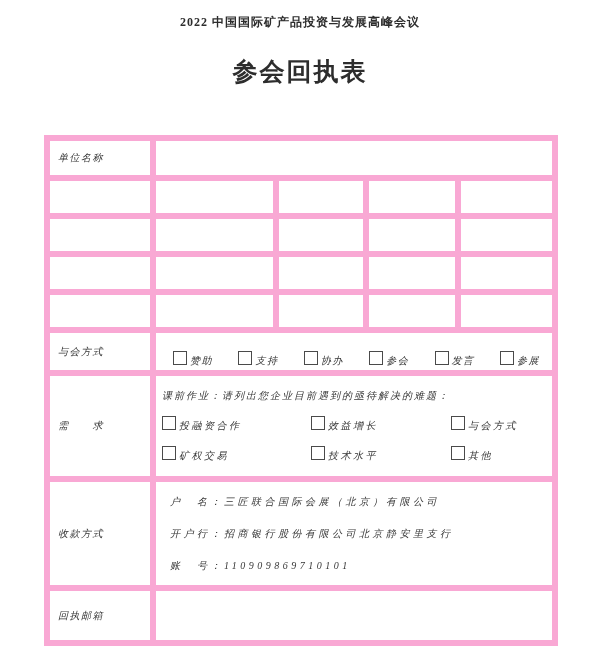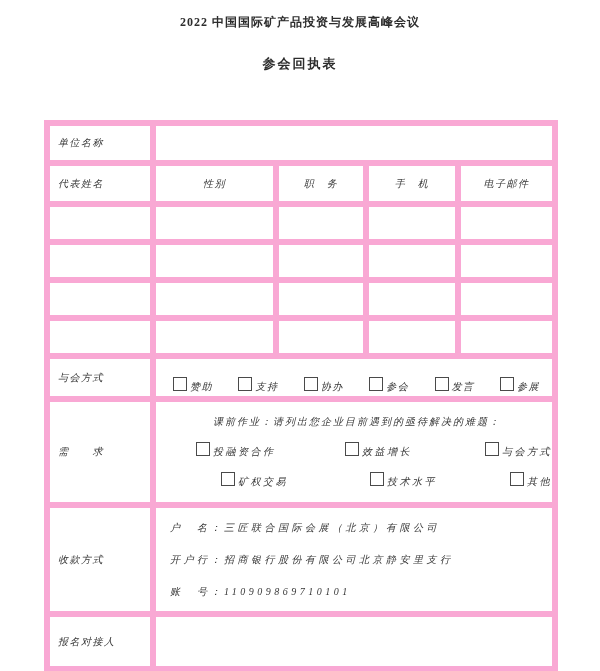--- a/index.html
+++ b/index.html
@@ -18,21 +18,21 @@
     margin: 14px 0 0 0;
     text-align: center;
     font-size: 12px;
     font-weight: bold;
     letter-spacing: 1px;
     color: #2d2d2d;
   }
   .doc-subtitle {
     margin: 24px 0 0 0;
     text-align: center;
-    font-size: 13px;
+    font-size: 25px;
     font-weight: bold;
     letter-spacing: 2px;
     color: #2d2d2d;
   }
   table.form {
     border-collapse: collapse;
     table-layout: fixed;
     width: 508px;
     margin: 47px 0 0 44px;
   }
@@ -71,22 +71,22 @@
     background: #fff;
   }
   .opts {
     display: flex;
     justify-content: space-between;
     padding: 0 12px 0 17px;
     margin-top: 16px;
   }
   .opt { white-space: nowrap; letter-spacing: 1.5px; }
   .needs-cell { padding: 3px 0 3px 6px !important; }
-  .needs-prompt { letter-spacing: 2px; line-height: 30px; white-space: nowrap; text-align: center; }
-  .needs-row { display: flex; line-height: 30px; justify-content: flex-end; }
+  .needs-prompt { letter-spacing: 2px; line-height: 30px; white-space: nowrap; }
+  .needs-row { display: flex; line-height: 30px; }
   .needs-row .o1 { width: 149px; }
   .needs-row .o2 { width: 140px; }
   .needs-row .opt { letter-spacing: 2.5px; }
   .pay-cell { padding: 2px 0 2px 14px !important; margin-left: 16px; }
   .pay-line { letter-spacing: 3.5px; line-height: 32px; white-space: nowrap; }
 </style>
 </head>
 <body>
 
 <div class="doc-title">2022 中国国际矿产品投资与发展高峰会议</div>
@@ -97,27 +97,20 @@
     <col style="width:106px">
     <col style="width:123px">
     <col style="width:90px">
     <col style="width:92px">
     <col style="width:97px">
   </colgroup>
   <tbody id="form-body">
     <tr class="r-unit">
       <td class="lbl">单位名称</td>
       <td colspan="4"></td>
-    </tr>
-    <tr class="r-head">
-      <td class="lbl">代表姓名</td>
-      <td class="ctr">性别</td>
-      <td class="ctr">职　务</td>
-      <td class="ctr">手　机</td>
-      <td class="ctr">电子邮件</td>
     </tr>
 
   <tr class="r-empty">
     <td></td>
     <td></td>
     <td></td>
     <td></td>
     <td></td>
   </tr>
 
@@ -175,21 +168,17 @@
     </tr>
     <tr class="r-pay">
       <td class="lbl">收款方式</td>
       <td colspan="4" class="pay-cell">
         <div class="pay-line">户　名：三匠联合国际会展（北京）有限公司</div>
         <div class="pay-line">开户行：招商银行股份有限公司北京静安里支行</div>
         <div class="pay-line">账　号：110909869710101</div>
       </td>
     </tr>
     <tr class="r-small">
-      <td class="lbl">报名对接人</td>
-      <td colspan="4"></td>
-    </tr>
-    <tr class="r-small">
       <td class="lbl">回执邮箱</td>
       <td colspan="4"></td>
     </tr>
   </tbody>
 </table>
 
 </body></html>

